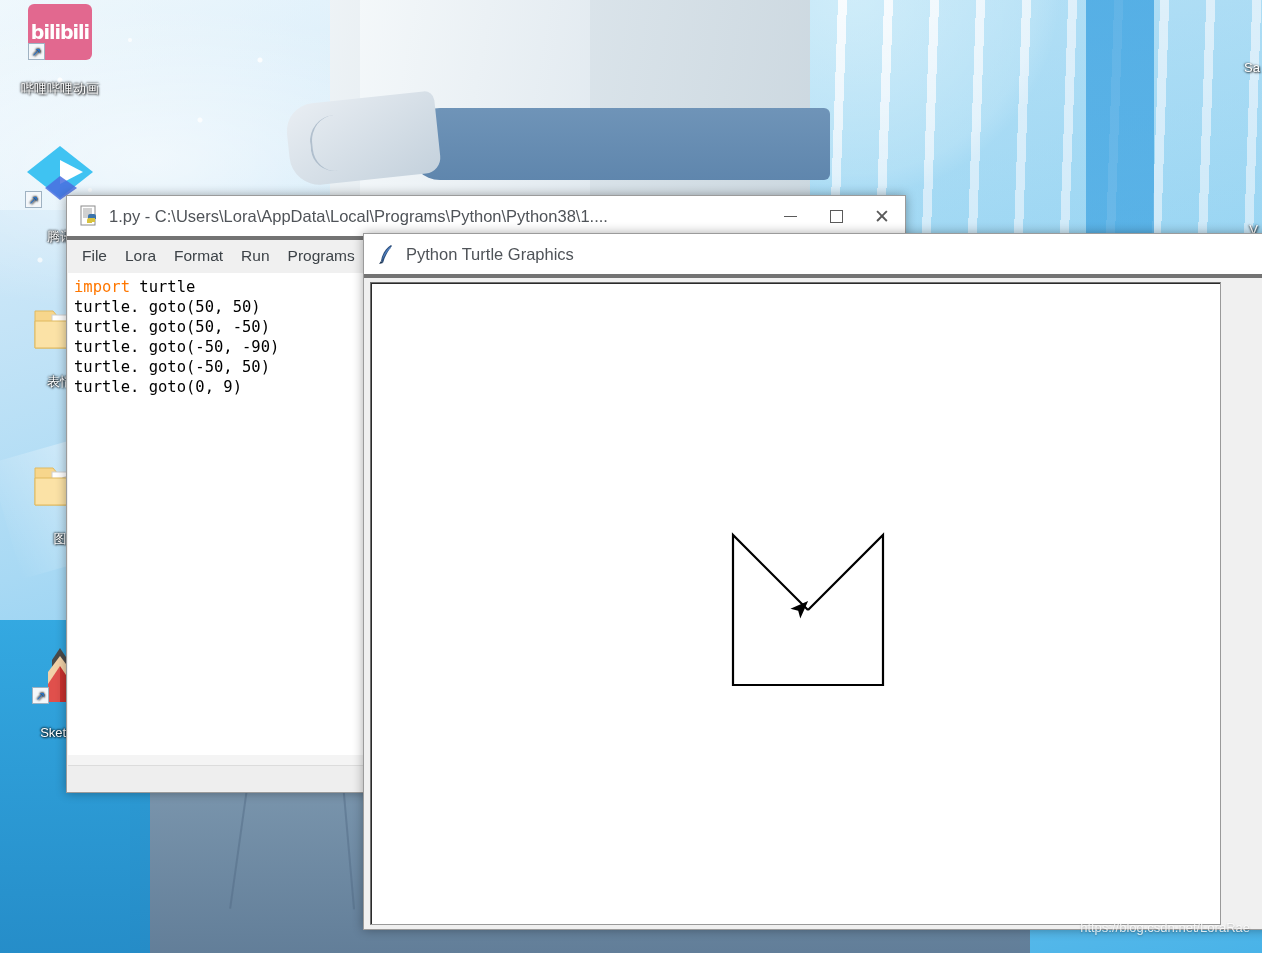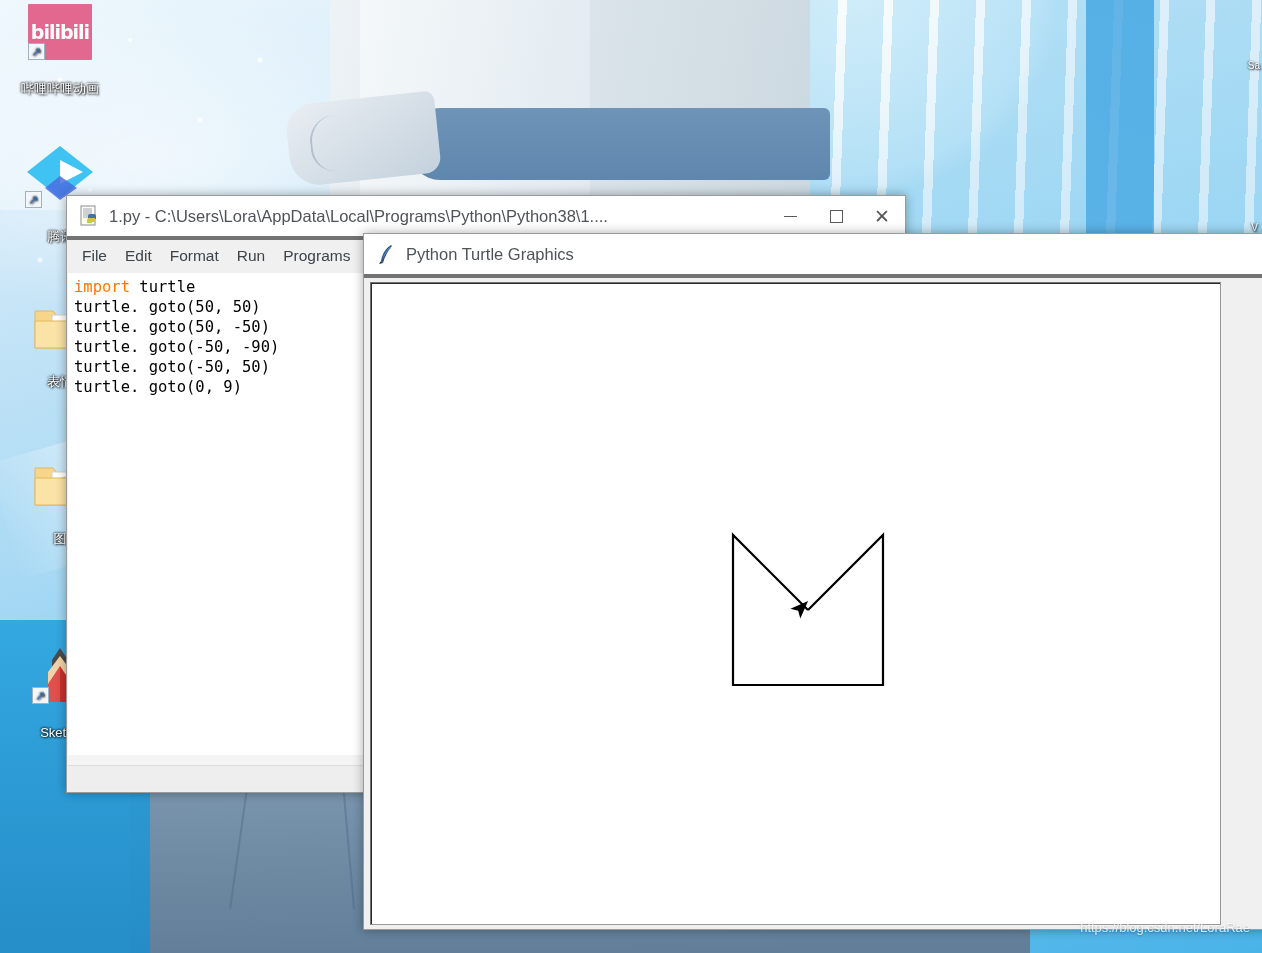--- a/index.html
+++ b/index.html
@@ -116,21 +116,21 @@
   .dicon .glyph { display: block; margin: 0 auto 3px auto; position: relative; }
   .dicon .label { display: block; padding: 18px 2px; }
   .shortcut-arrow {
     position: absolute; left: 0; bottom: 0; width: 17px; height: 17px;
     background: #f4f7fa; border: 1px solid #9fb2c2;
     display: flex; align-items: center; justify-content: center;
     font-size: 12px; color: #2a72c4; line-height: 1;
   }
   
   .ic-bili {
-    width: 64px; height: 56px; background: #e2688f; border-radius: 1px;
+    width: 64px; height: 56px; background: #e2688f; border-radius: 6px;
     font-family: "DejaVu Sans", sans-serif; font-weight: bold;
     color: #fff; font-size: 19px; letter-spacing: -1px;
     display: flex; align-items: center; justify-content: center;
     text-shadow: none;
   }
   
   .ic-tencent { width: 70px; height: 66px; }
   
   .ic-folder { width: 56px; height: 48px; }
   
@@ -209,21 +209,21 @@
   
   #watermark {
     position: absolute; right: 12px; bottom: 18px;
     font-size: 13px; color: rgba(255,255,255,.82);
     font-family: "Liberation Sans", sans-serif;
     text-shadow: 0 1px 2px rgba(0,0,0,.28);
     user-select: none;
   }
   
   .edge-label {
-    position: absolute; font-size: 10px; color: #fff;
+    position: absolute; font-size: 13px; color: #fff;
     text-shadow: 1px 1px 2px rgba(0,0,0,.85), -1px 0 2px rgba(0,0,0,.6);
   }
 </style>
 </head>
 <body>
 
 <div id="desktop">
   <div id="wall-pane"></div>
   <div id="wall-sparkle"></div>
   <div id="wall-arc"></div>
@@ -328,21 +328,21 @@
           <span class="wb-max"></span>
         </span>
       <span class="winbtn close">
           <span class="wb-close">✕</span>
         </span>
     </span>
   </div>
 
   <div id="idle-menubar">
     <span class="menu-item">File</span>
-    <span class="menu-item">Edit</span>
+    <span class="menu-item">Lora</span>
     <span class="menu-item">Format</span>
     <span class="menu-item">Run</span>
     <span class="menu-item">Programs</span>
   </div>
 
   <div id="idle-text">
     <div><span class="kw">import</span><span> turtle</span></div>
     <div><span>turtle. goto(50, 50)</span></div>
     <div><span>turtle. goto(50, -50)</span></div>
     <div><span>turtle. goto(-50, -90)</span></div>

